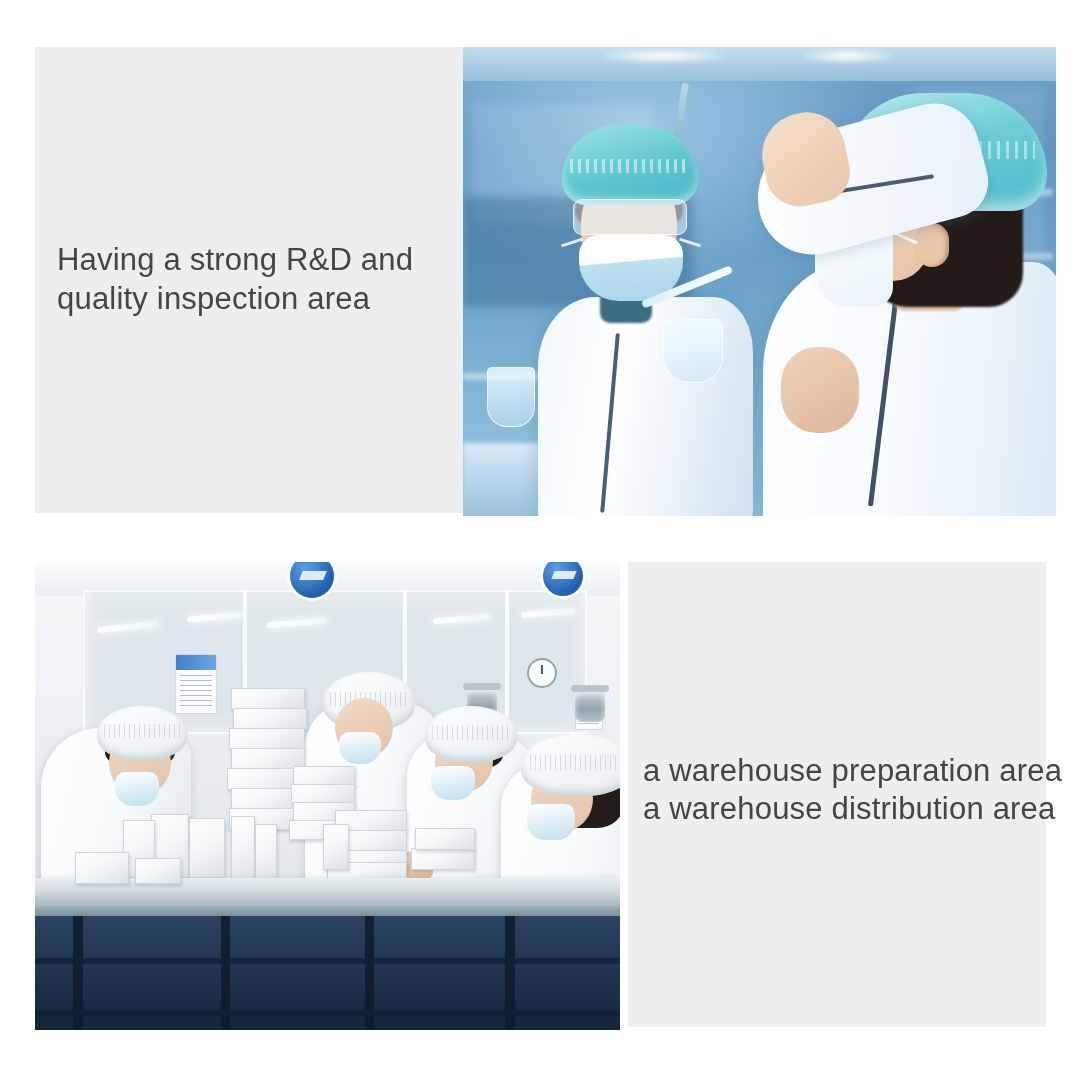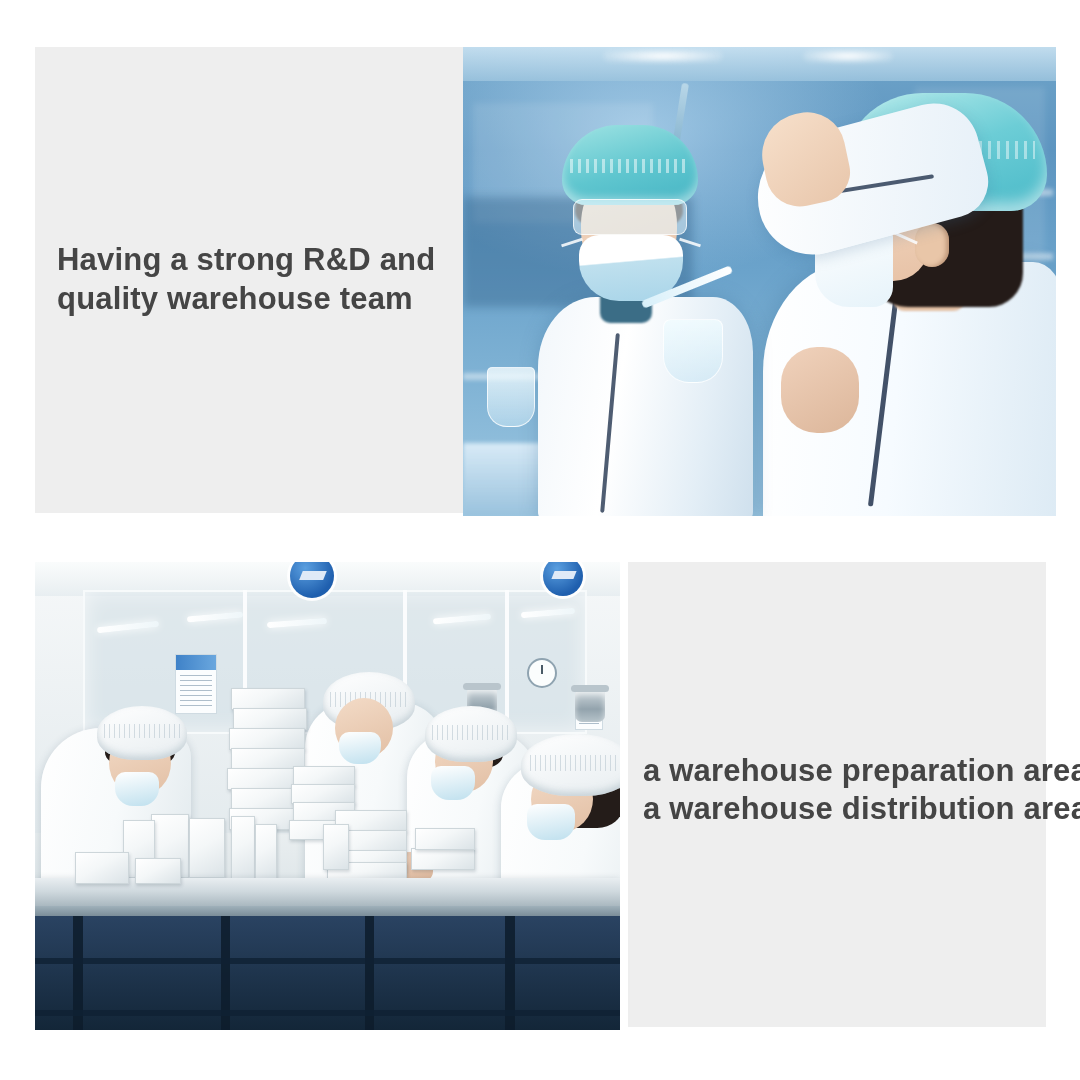--- a/index.html
+++ b/index.html
@@ -2,21 +2,21 @@
 <html><head>
 <meta charset="utf-8">
 <style>
   html,body{margin:0;padding:0;background:#fff;}
   body{width:1080px;height:1080px;font-family:"Liberation Sans",sans-serif;overflow:hidden;}
   .page{position:relative;width:1080px;height:1080px;background:#ffffff;}
 
   
   .panel{position:absolute;background:#eeeeee;}
   .photo{position:absolute;overflow:hidden;background:#8fb6d0;}
-  .caption{position:absolute;color:#454545;font-weight:700;letter-spacing:.2px;}
+  .caption{position:absolute;color:#454545;font-weight:400;letter-spacing:.2px;}
   .caption .ln{display:block;white-space:nowrap;}
 
   
   #top-panel{left:35px;top:47px;width:470px;height:466px;}
   #top-caption{left:57px;top:240px;font-size:31px;line-height:39px;}
 
   #lab-photo{left:463px;top:47px;width:593px;height:469px;}
 
   
   .lab-bg{position:absolute;inset:0;
@@ -170,21 +170,21 @@
 </style>
 </head>
 <body>
 
 <div class="page">
 
   <div class="panel" id="top-panel"></div>
 
   <div class="caption" id="top-caption">
     <span class="ln">Having a strong R&amp;D and</span>
-    <span class="ln">quality warehouse team</span>
+    <span class="ln">quality inspection area</span>
   </div>
 
   <div class="photo" id="lab-photo">
     <div class="lab-bg"></div>
     <div class="lab-ceil"></div>
     <div class="lab-lamp" style="left:140px;width:120px;"></div>
     <div class="lab-lamp" style="left:340px;width:90px;"></div>
 
     <div class="wall-panel" style="left:10px;top:56px;width:180px;height:120px;"></div>
     <div class="wall-dark" style="left:0px;top:150px;width:230px;height:110px;"></div>

